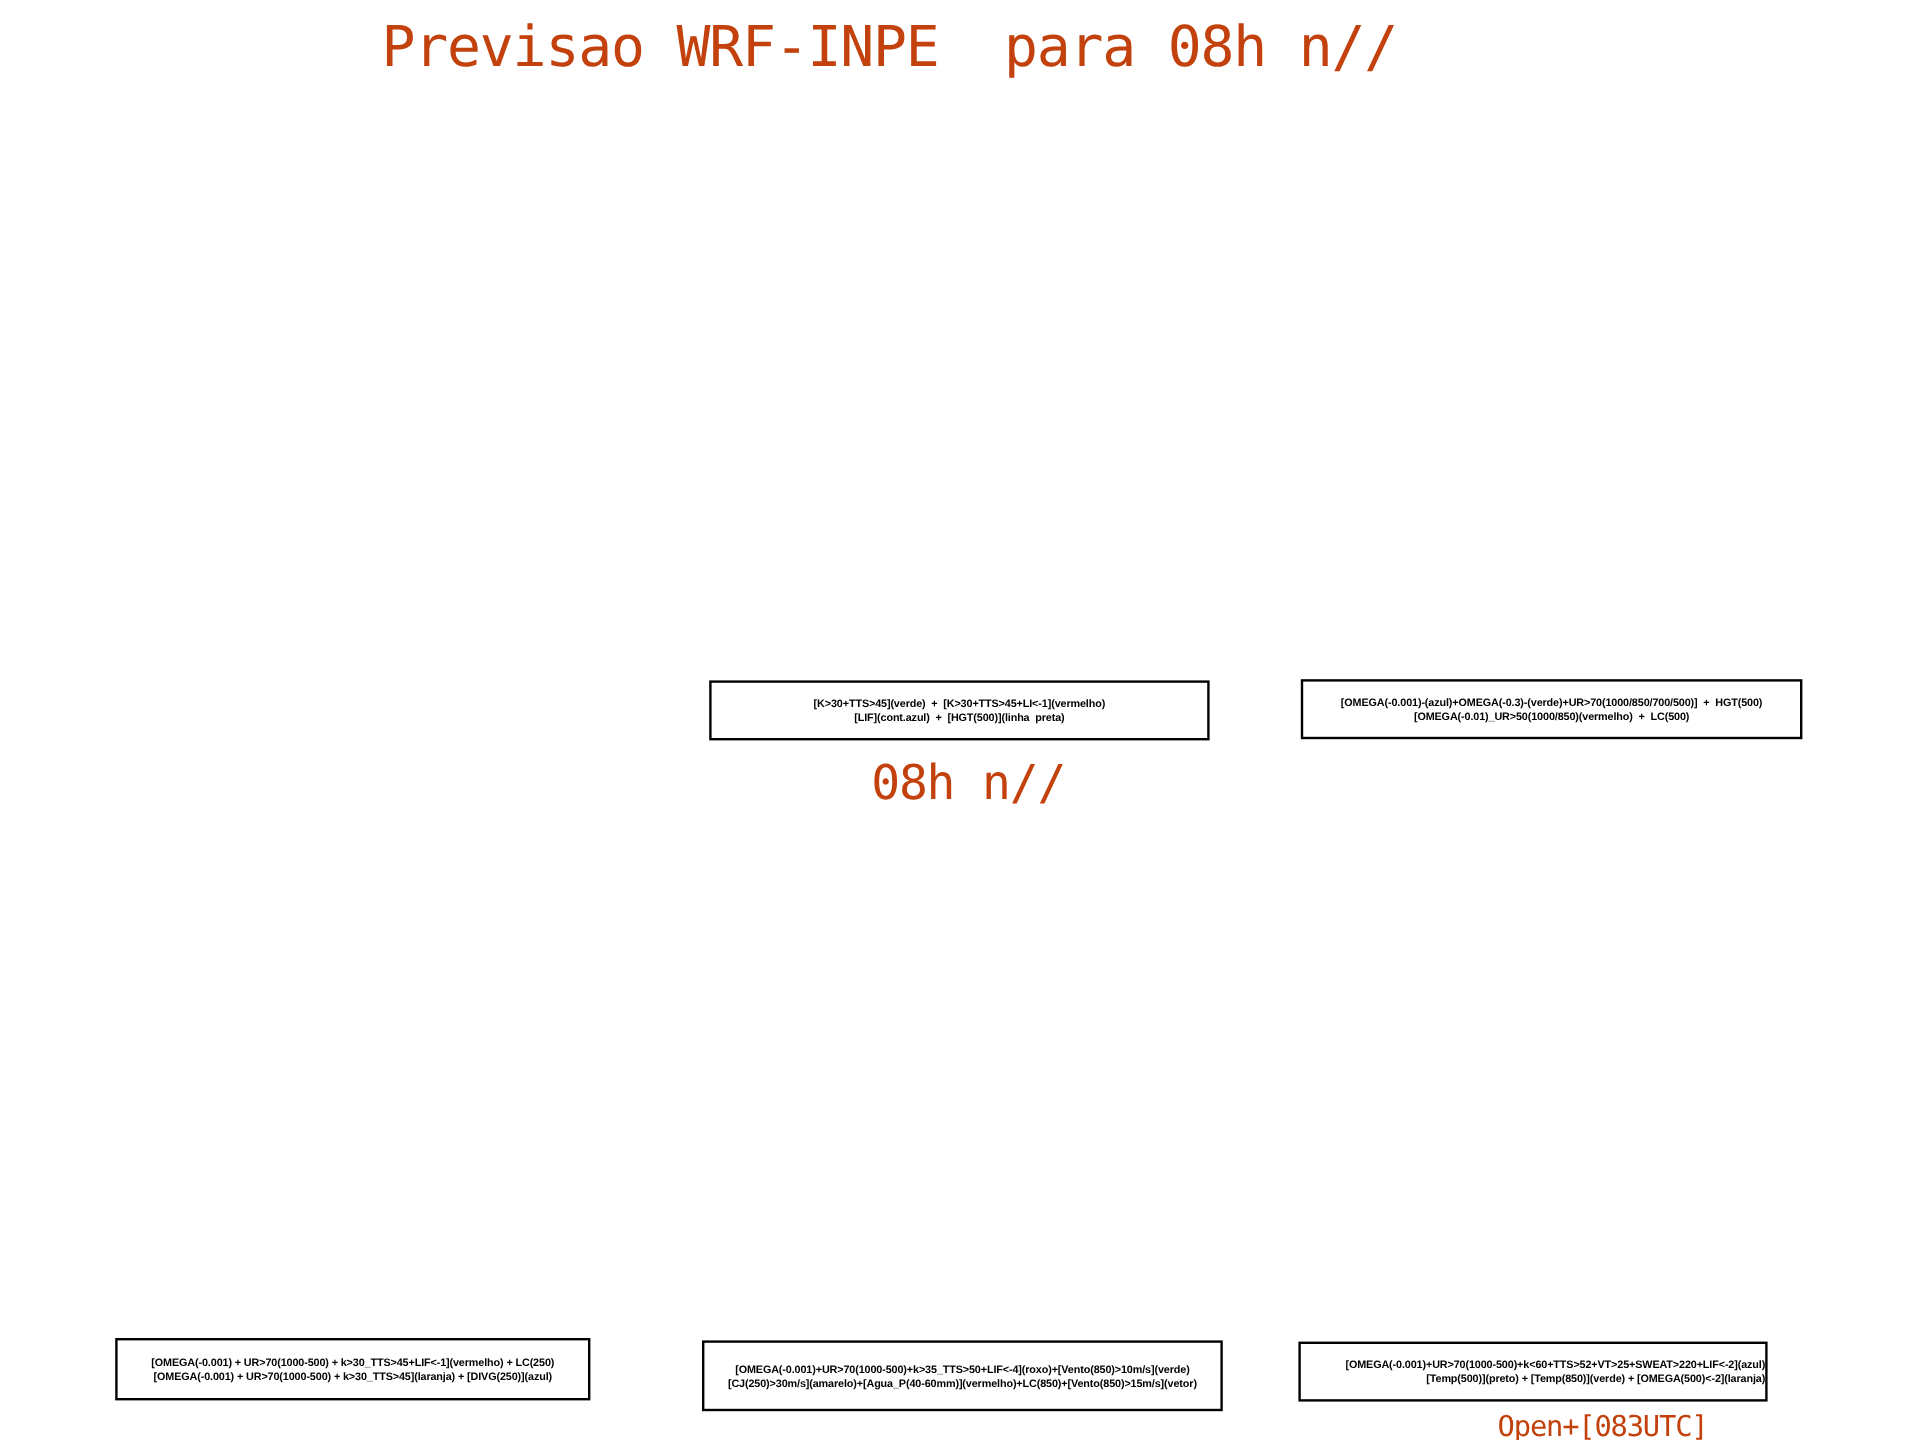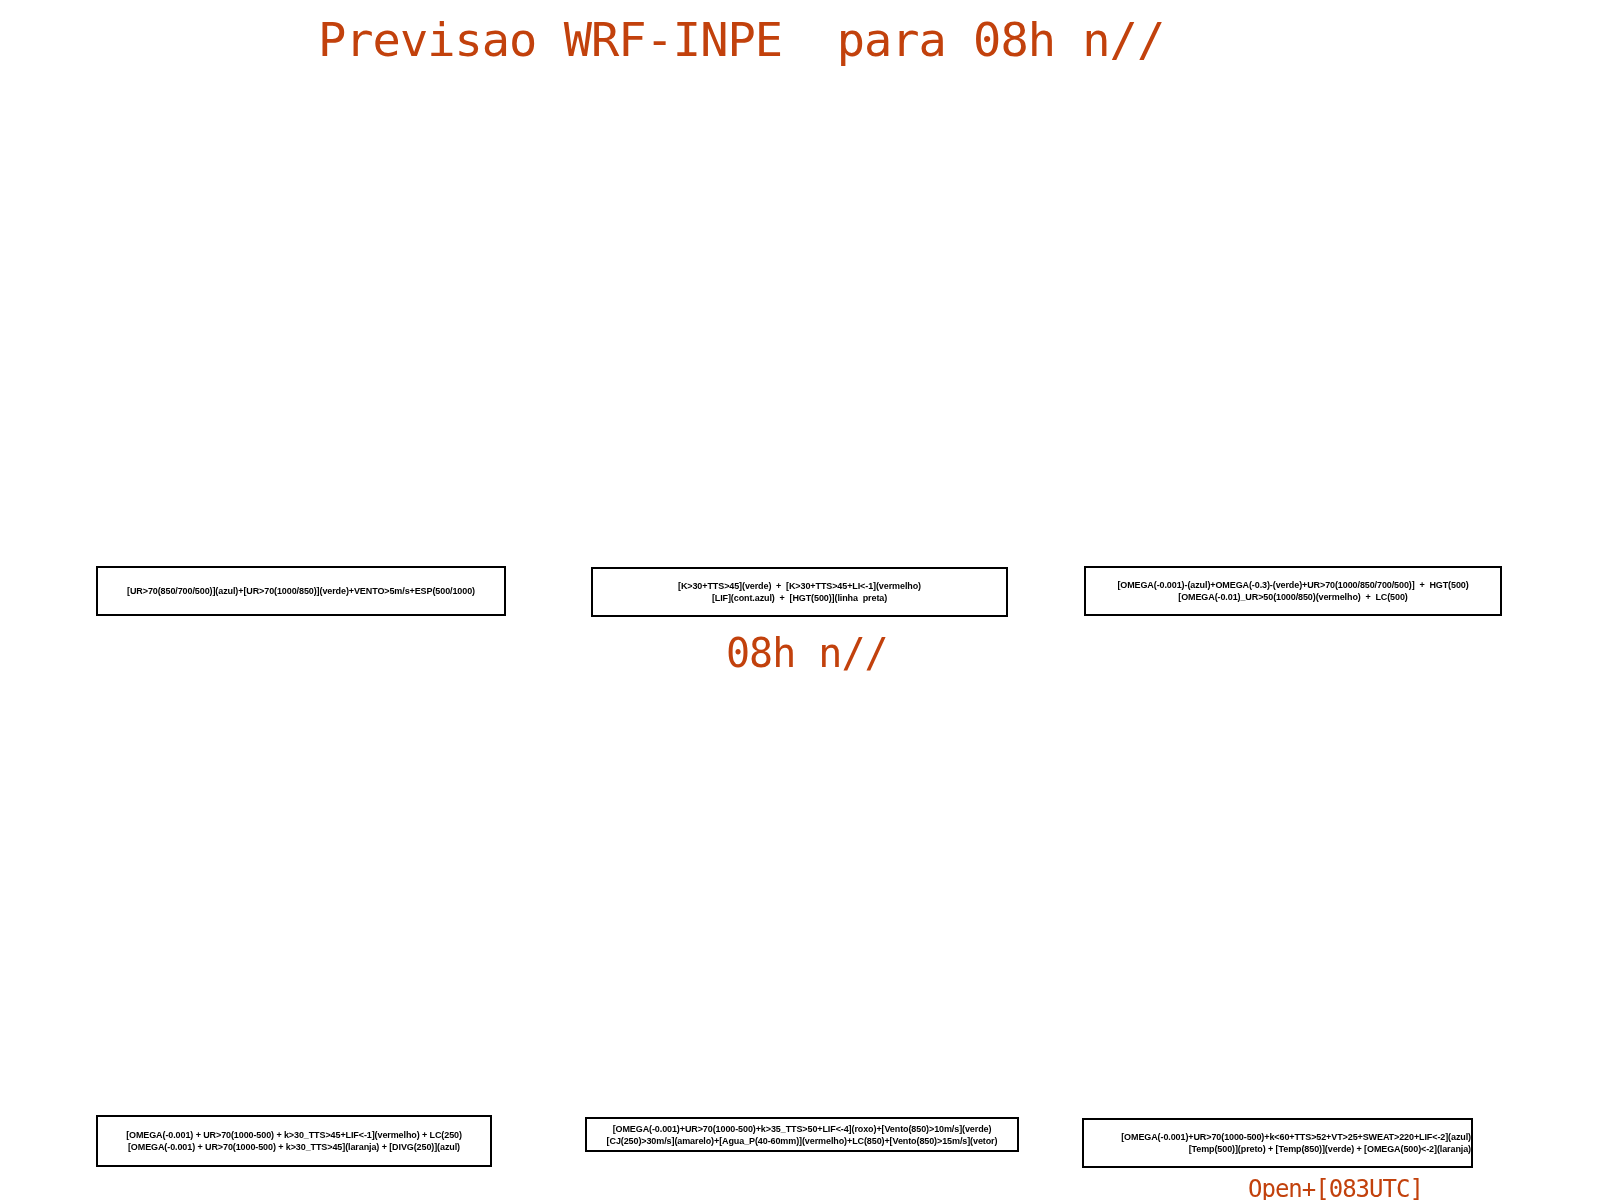--- a/index.html
+++ b/index.html
@@ -56,33 +56,30 @@
     letter-spacing: -0.1px;
     color: #000000;
   }
   .legend-box span {
     white-space: pre;
   }
   #box-top-left     { left: 96px;   top: 566px;  width: 410px; height: 50px; }
   #box-top-center   { left: 591px;  top: 567px;  width: 417px; height: 50px; }
   #box-top-right    { left: 1084px; top: 566px;  width: 418px; height: 50px; }
   #box-bottom-left  { left: 96px;   top: 1115px; width: 396px; height: 52px; }
-  #box-bottom-center{ left: 585px;  top: 1117px; width: 434px; height: 35px; }
+  #box-bottom-center{ left: 585px;  top: 1117px; width: 434px; height: 59px; }
   #box-bottom-right { left: 1082px; top: 1118px; width: 391px; height: 50px; align-items: flex-end; }
 </style>
 </head>
 <body>
 
 <div id="screen">
 
   <div id="page-title" class="stroke-text">Previsao WRF-INPE  para 08h n//</div>
 
-  <div id="box-top-left" class="legend-box">
-    <span>[UR&gt;70(850/700/500)](azul)+[UR&gt;70(1000/850)](verde)+VENTO&gt;5m/s+ESP(500/1000)</span>
-  </div>
 
   <div id="box-top-center" class="legend-box">
     <span>[K&gt;30+TTS&gt;45](verde)  +  [K&gt;30+TTS&gt;45+LI&lt;-1](vermelho)</span>
     <span>[LIF](cont.azul)  +  [HGT(500)](linha  preta)</span>
   </div>
 
   <div id="box-top-right" class="legend-box">
     <span>[OMEGA(-0.001)-(azul)+OMEGA(-0.3)-(verde)+UR&gt;70(1000/850/700/500)]  +  HGT(500)</span>
     <span>[OMEGA(-0.01)_UR&gt;50(1000/850)(vermelho)  +  LC(500)</span>
   </div>

